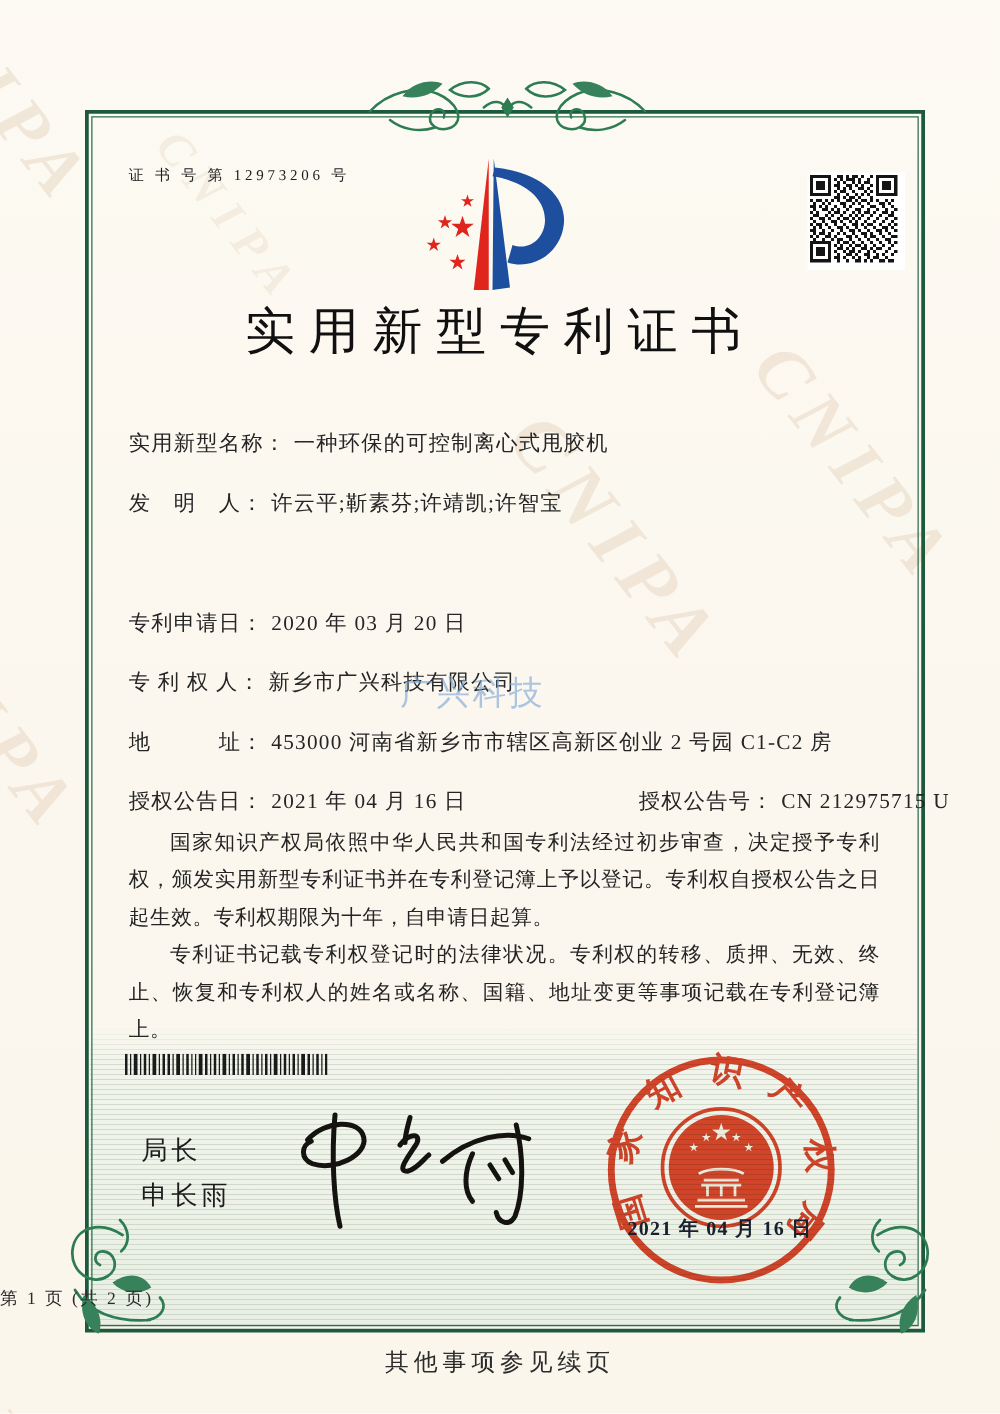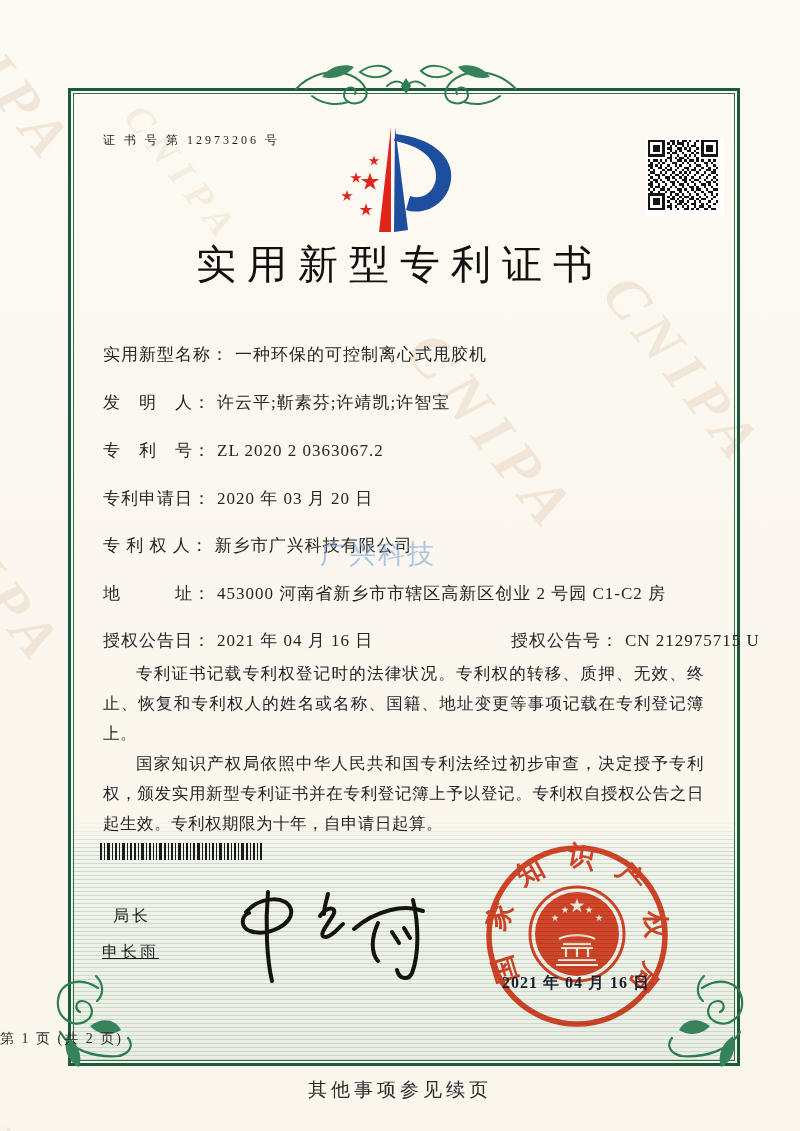--- a/index.html
+++ b/index.html
@@ -32,21 +32,21 @@
   .row{position:absolute;left:103px;font-size:17px;letter-spacing:1px;color:#252525;white-space:nowrap;}
   .row .lab{display:inline-block;}
   .row .val{display:inline-block;margin-left:6px;}
   .grant-no{position:absolute;left:408px;top:0;}
   .owner-wm{position:absolute;left:320px;top:536px;font-size:27px;letter-spacing:2px;
     color:rgba(125,165,215,0.62);font-family:"Liberation Sans","DejaVu Sans",sans-serif;}
   .paras{position:absolute;left:103px;top:659px;width:601px;font-size:16.5px;
     line-height:1.82;text-align:justify;color:#242424;letter-spacing:0.5px;}
   .paras p{margin:0;text-indent:2em;}
   .barcode{position:absolute;left:100px;top:843px;}
-  .sig-label{position:absolute;font-size:16px;letter-spacing:3px;color:#1c1c1c;}
+  .sig-label{position:absolute;font-size:21px;letter-spacing:3px;color:#1c1c1c;}
   .sig-svg{position:absolute;left:208px;top:880px;}
   .seal{position:absolute;left:479px;top:838px;mix-blend-mode:multiply;opacity:0.93;}
   .seal-date{position:absolute;left:481px;top:973px;width:190px;text-align:center;
     font-size:16px;font-weight:bold;letter-spacing:1px;color:#18202e;z-index:6;}
   .page-num{position:absolute;left:0;top:1030px;width:100%;text-align:left;
     font-size:14px;letter-spacing:2px;color:#2b2b2b;}
   .cont-note{position:absolute;left:0;top:1077px;width:100%;text-align:center;
     font-size:19px;letter-spacing:4px;color:#2b2b2b;}
   .ornament{position:absolute;}
   svg{display:block;}
@@ -167,51 +167,48 @@
   </div>
 
   <div class="title">实用新型专利证书</div>
 
   <div class="row" style="top:343px;">
     <span class="lab">实用新型名称：</span><span class="val">一种环保的可控制离心式甩胶机</span>
   </div>
   <div class="row" style="top:391px;">
     <span class="lab">发　明　人：</span><span class="val">许云平;靳素芬;许靖凯;许智宝</span>
   </div>
-  <div class="row" style="top:439px;">
-    <span class="lab">专　利　号：</span><span class="val">ZL 2020 2 0363067.2</span>
-  </div>
   <div class="row" style="top:487px;">
     <span class="lab">专利申请日：</span><span class="val">2020 年 03 月 20 日</span>
   </div>
   <div class="row" style="top:534px;">
     <span class="lab">专 利 权 人：</span><span class="val">新乡市广兴科技有限公司</span>
   </div>
   <div class="owner-wm">广兴科技</div>
   <div class="row" style="top:582px;">
     <span class="lab">地　　　址：</span><span class="val">453000 河南省新乡市市辖区高新区创业 2 号园 C1-C2 房</span>
   </div>
   <div class="row" style="top:629px;">
     <span class="lab">授权公告日：</span><span class="val">2021 年 04 月 16 日</span>
     <span class="grant-no">
       <span class="lab">授权公告号：</span><span class="val">CN 212975715 U</span>
     </span>
   </div>
 
   <div class="paras">
+    <p>国家知识产权局依照中华人民共和国专利法经过初步审查，决定授予专利权，颁发实用新型专利证书并在专利登记簿上予以登记。专利权自授权公告之日起生效。专利权期限为十年，自申请日起算。</p>
     <p>专利证书记载专利权登记时的法律状况。专利权的转移、质押、无效、终止、恢复和专利权人的姓名或名称、国籍、地址变更等事项记载在专利登记簿上。</p>
-    <p>国家知识产权局依照中华人民共和国专利法经过初步审查，决定授予专利权，颁发实用新型专利证书并在专利登记簿上予以登记。专利权自授权公告之日起生效。专利权期限为十年，自申请日起算。</p>
   </div>
 
   <svg class="barcode" width="162" height="17" viewBox="0 0 162 17">
     <path fill="#1a1a1a" d="M0,0h2v17h-2z M4,0h1v17h-1z M7,0h3v17h-3z M12,0h1v17h-1z M15,0h2v17h-2z M19,0h1v17h-1z M22,0h3v17h-3z M27,0h1v17h-1z M30,0h2v17h-2z M34,0h2v17h-2z M38,0h1v17h-1z M41,0h3v17h-3z M46,0h1v17h-1z M49,0h2v17h-2z M53,0h1v17h-1z M56,0h1v17h-1z M59,0h3v17h-3z M64,0h2v17h-2z M68,0h1v17h-1z M71,0h2v17h-2z M75,0h1v17h-1z M78,0h3v17h-3z M83,0h1v17h-1z M86,0h2v17h-2z M90,0h1v17h-1z M93,0h2v17h-2z M97,0h3v17h-3z M102,0h1v17h-1z M105,0h2v17h-2z M109,0h1v17h-1z M112,0h2v17h-2z M116,0h1v17h-1z M119,0h3v17h-3z M124,0h1v17h-1z M127,0h2v17h-2z M131,0h1v17h-1z M134,0h2v17h-2z M138,0h1v17h-1z M141,0h3v17h-3z M146,0h2v17h-2z M150,0h1v17h-1z M153,0h2v17h-2z M157,0h1v17h-1z M160,0h2v17h-2z"></path>
   </svg>
 
   <div class="sig-label" style="left:113px;top:906px;">局长</div>
-  <div class="sig-label" style="left:102px;top:942px;text-decoration:underline;">申长雨</div>
+  <div class="sig-label" style="left:113px;top:942px;">申长雨</div>
   <svg class="sig-svg" width="240" height="110" viewBox="0 0 240 110">
     <g stroke="#15130f" stroke-width="4" fill="none" stroke-linecap="round" stroke-linejoin="round">
       <path d="M38,32 C52,16 80,15 83,30 C86,44 60,57 42,51 C32,47 33,36 41,33"></path>
       <path d="M60,12 C57,45 59,80 64,101"></path>
       <path d="M120,14 C118,22 116,28 116,34"></path>
       <path d="M112,36 C120,25 131,27 124,37 C116,49 110,57 118,57 C126,55 131,47 135,44"></path>
       <path d="M146,49 C168,30 196,24 215,31"></path>
       <path d="M170,43 C163,58 163,73 170,81"></path>
       <path d="M205,20 C211,45 211,75 204,93 C200,101 191,99 189,90"></path>
       <path d="M184,52 l7,11 M196,48 l6,10"></path>

